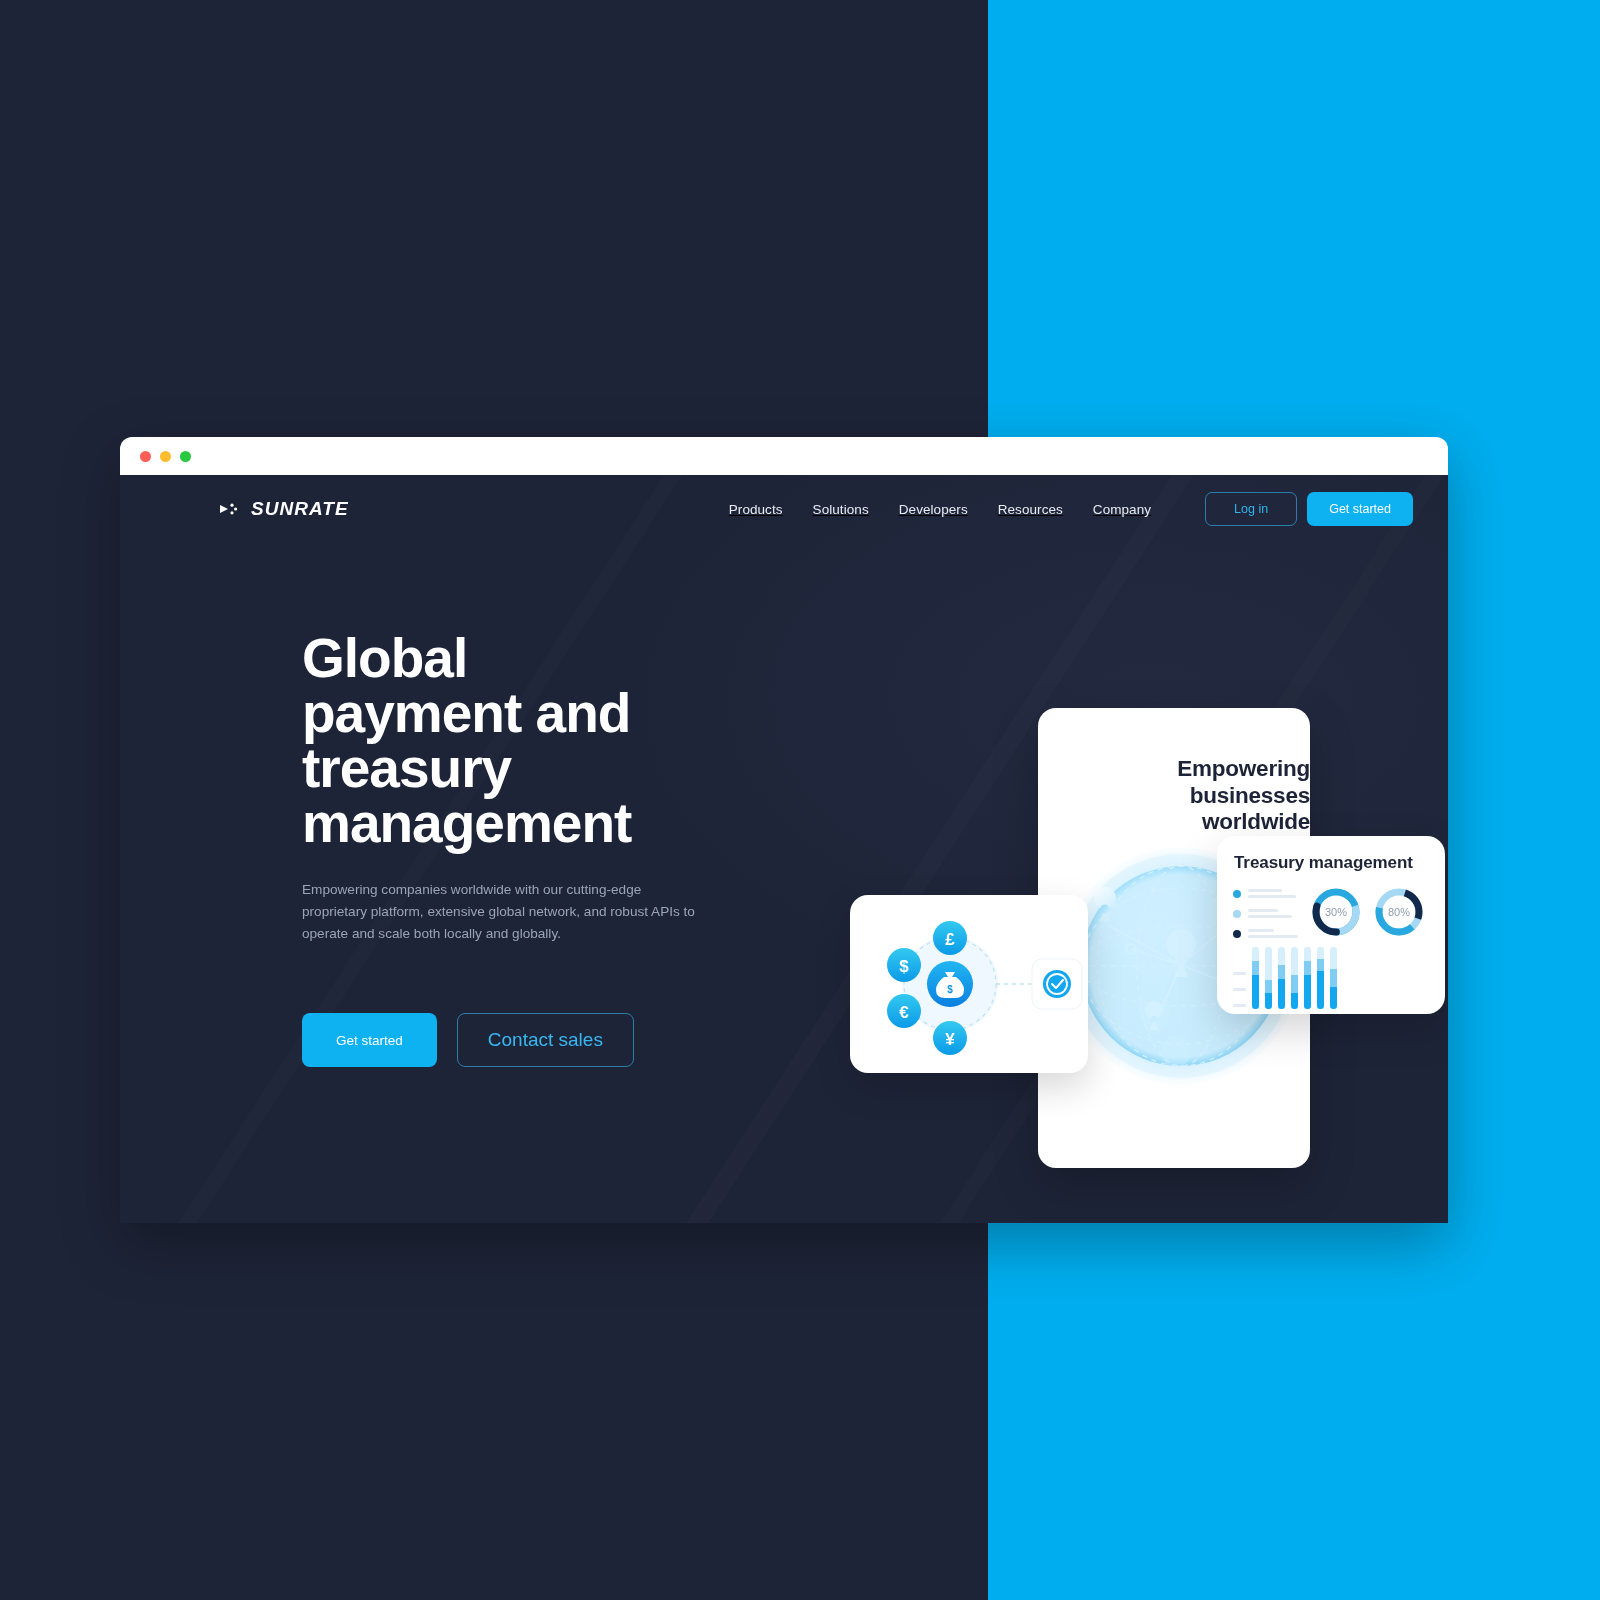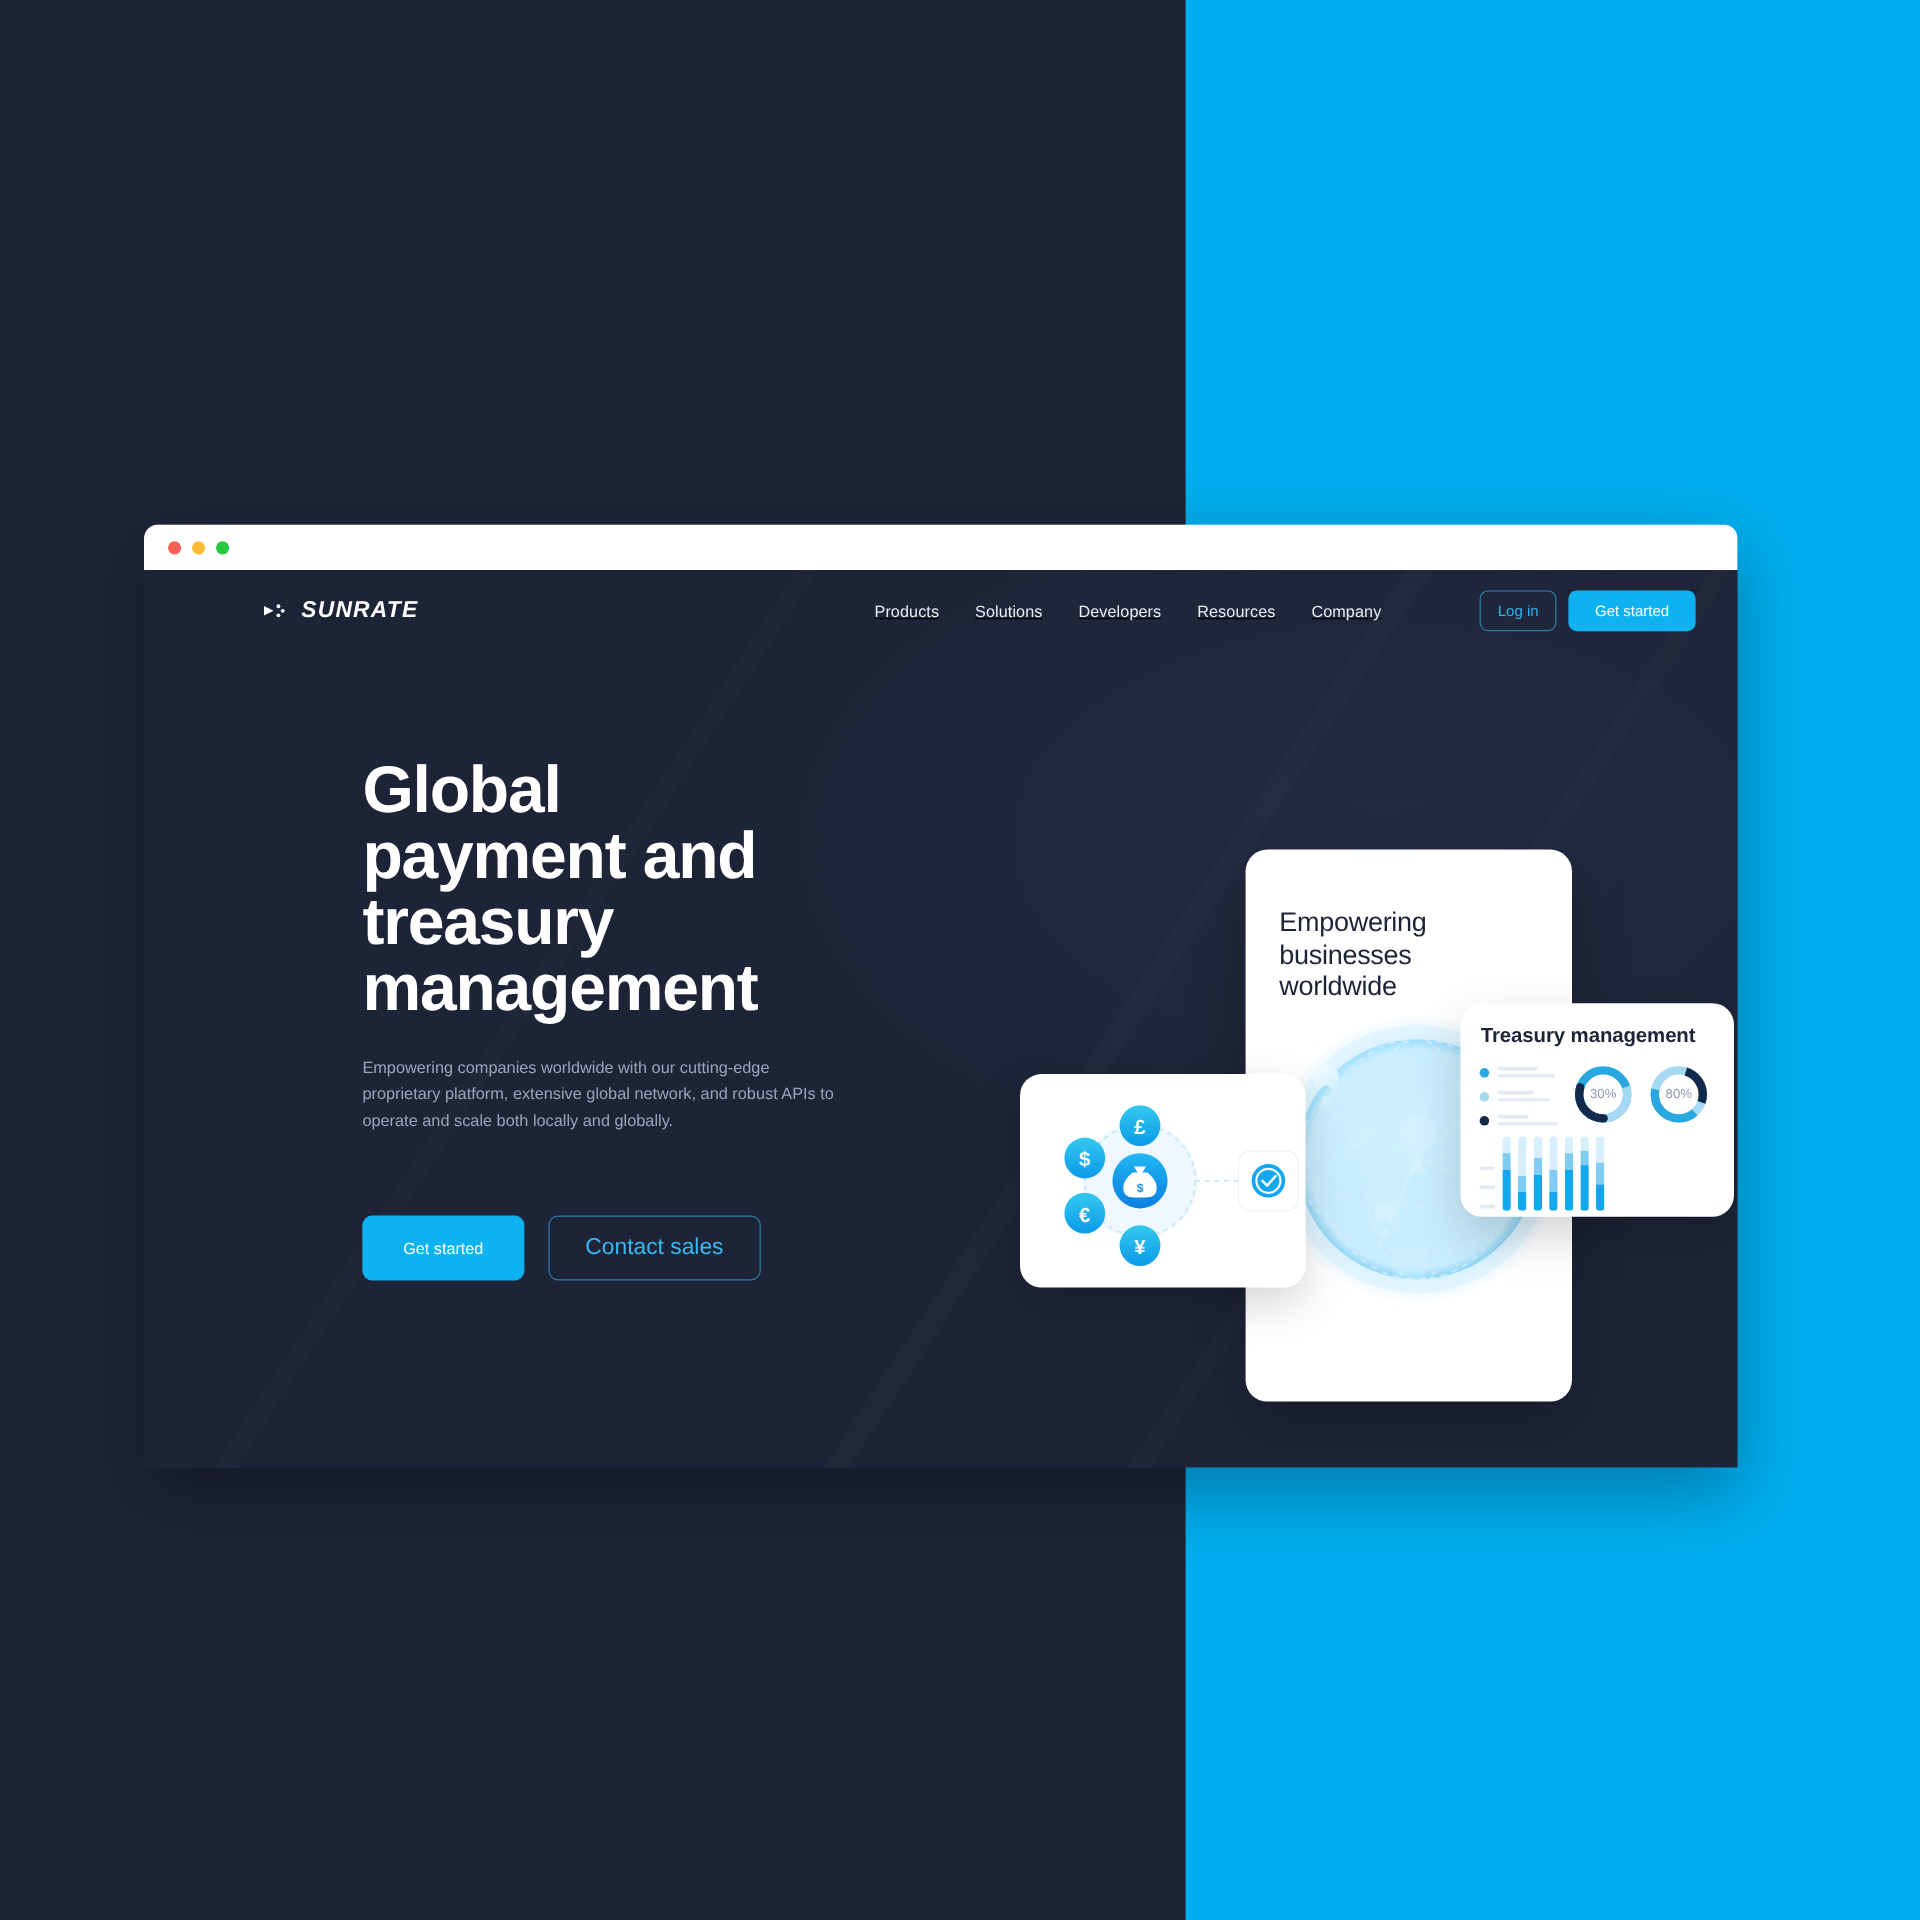--- a/index.html
+++ b/index.html
@@ -83,21 +83,21 @@
     letter-spacing: .005em;
   }
   .nav-actions { margin-left: auto; display: flex; gap: 10px; align-items: center; }
   .btn {
     font-size: 12.5px; border-radius: 7px; cursor: pointer;
     display: inline-flex; align-items: center; justify-content: center;
     font-family: "Liberation Sans", sans-serif;
   }
   .btn-login {
     color: #2fb4ef; background: transparent;
-    border: 1px solid #2b7fae; padding: 9px 14px;
+    border: 1px solid #2b7fae; padding: 9px 28px;
   }
   .btn-started-nav {
     color: #ffffff; background: #0fb2f0; border: none; padding: 10px 22px;
   }
 
   
   #hero { position: relative; z-index: 2; display: flex; padding-left: 182px; }
   .hero-left { width: 430px; padding-top: 88px; }
   h1 {
     color: #ffffff;
@@ -125,22 +125,23 @@
 
   .card { position: absolute; background: #fff; border-radius: 18px; }
 
   
   #card-main {
     left: 318px; top: 35px; width: 272px; height: 460px;
     box-shadow: 0 18px 46px rgba(0,0,0,.22);
   }
   #card-main h2 {
     margin: 48px 0 0 28px;
-    color: #1e2438; font-size: 22.5px; line-height: 1.18; font-weight: 400;
+    color: #1e2438; font-size: 22.5px; line-height: 1.18; font-weight: 700;
     letter-spacing: -.01em;
+    text-align: right;
   }
 
   
   #globe-wrap { position: absolute; left: 330px; top: 168px; width: 280px; height: 250px; }
   #globe-glow {
     position:absolute; left:12px; top:6px; width:238px; height:238px; border-radius:50%;
     background: radial-gradient(circle at 50% 50%, rgba(210,240,255,.95) 54%, rgba(210,240,255,0) 72%);
   }
 
   

